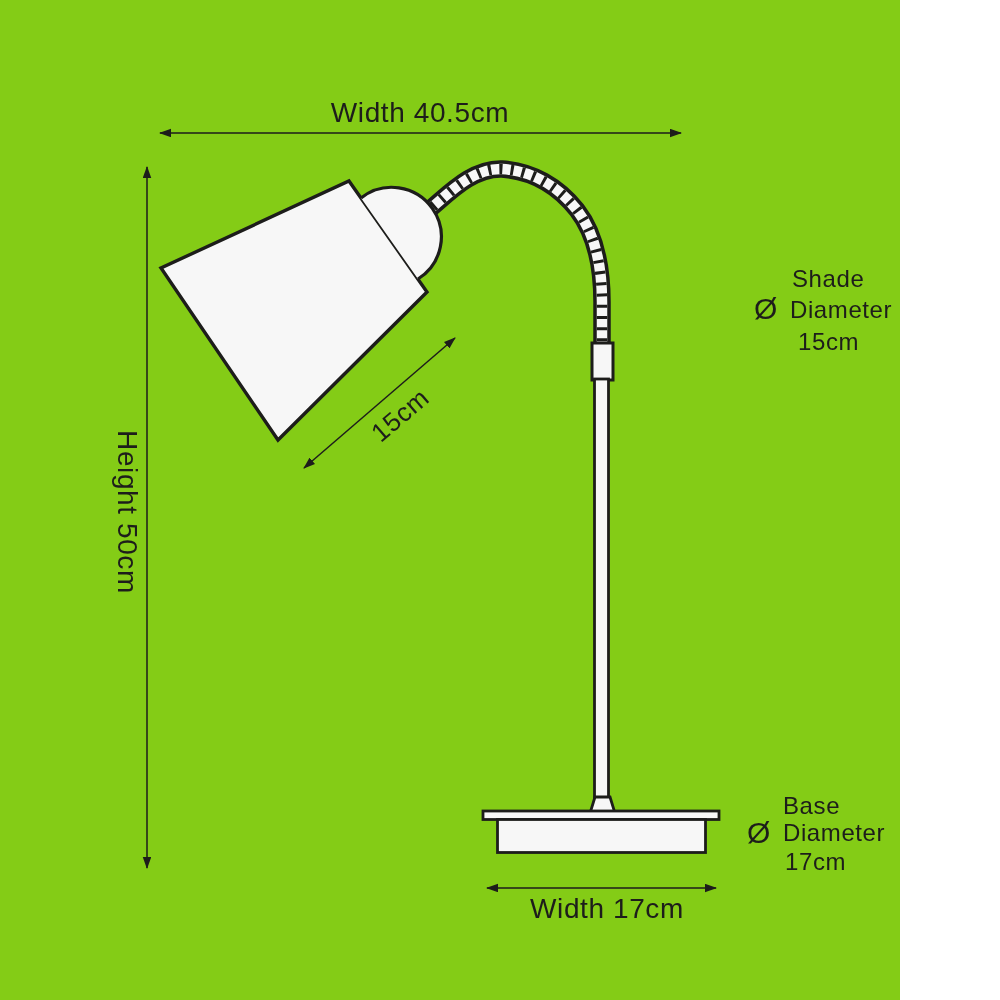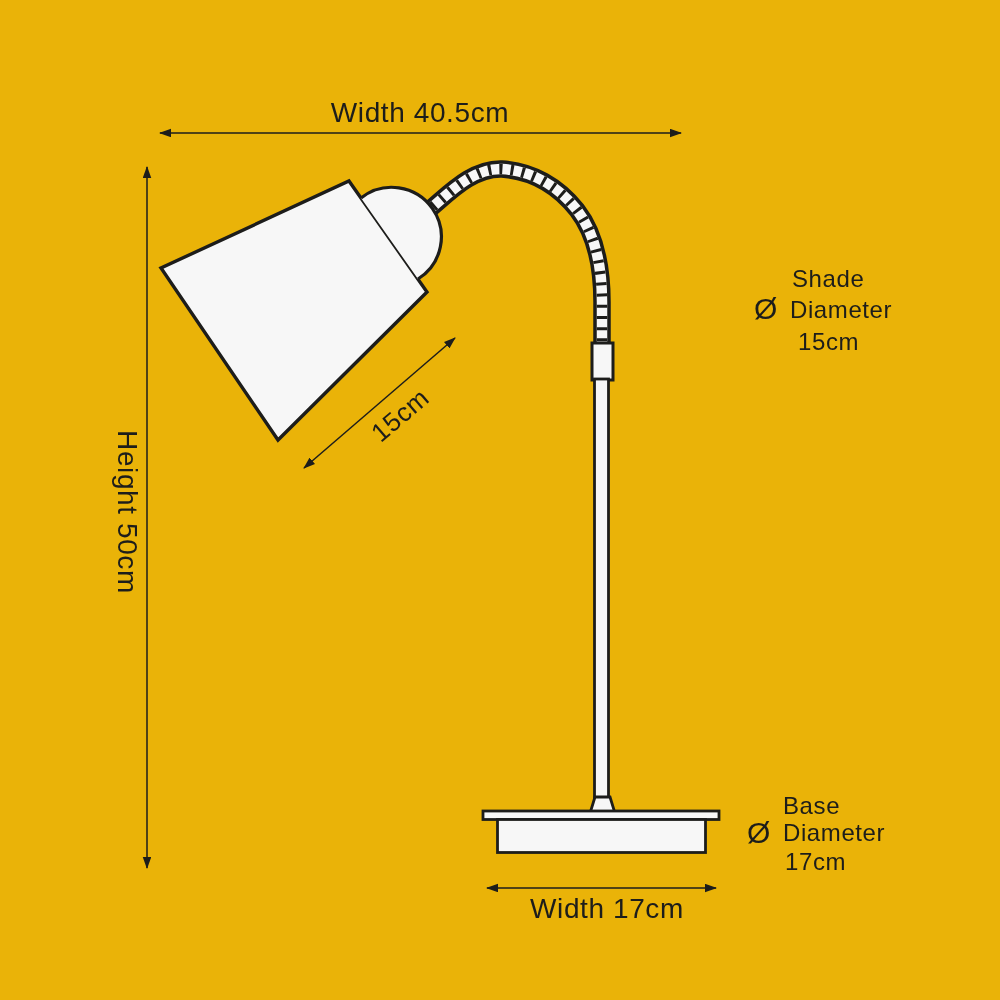--- a/index.html
+++ b/index.html
@@ -1,21 +1,21 @@
 <!DOCTYPE html>
 <html><head>
 <meta charset="utf-8">
 <style>
   html, body { margin: 0; padding: 0; }
   body { background: #ffffff; }
   .stage {
     position: relative;
-    width: 1000px;
+    width: 900px;
     height: 1000px;
-    background: #eab308;
+    background: #84cc16;
     overflow: hidden;
     font-family: "Liberation Sans", "DejaVu Sans", sans-serif;
     text-align: center;
   }
   svg { display: block; }
   svg text {
     fill: #1d1d1b;
     font-family: "Liberation Sans", "DejaVu Sans", sans-serif;
     letter-spacing: 0.6px;
   }

